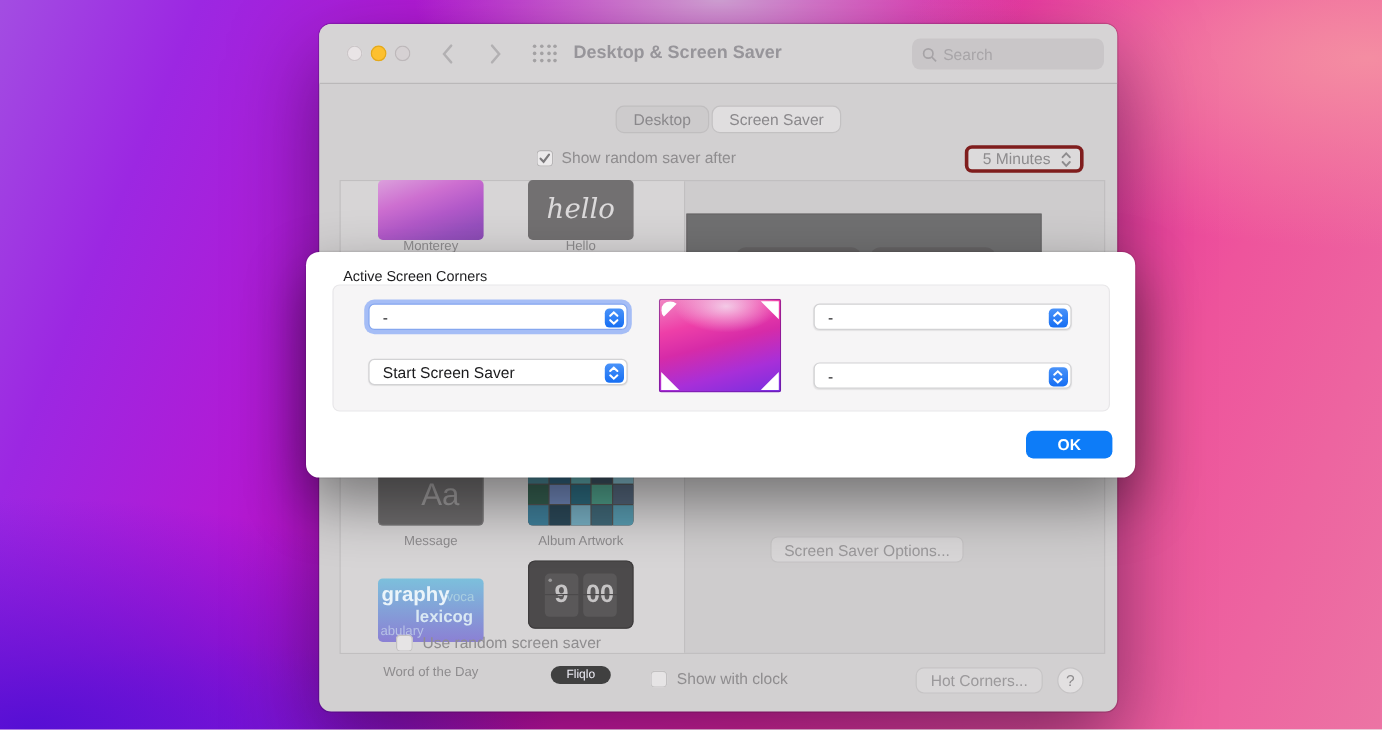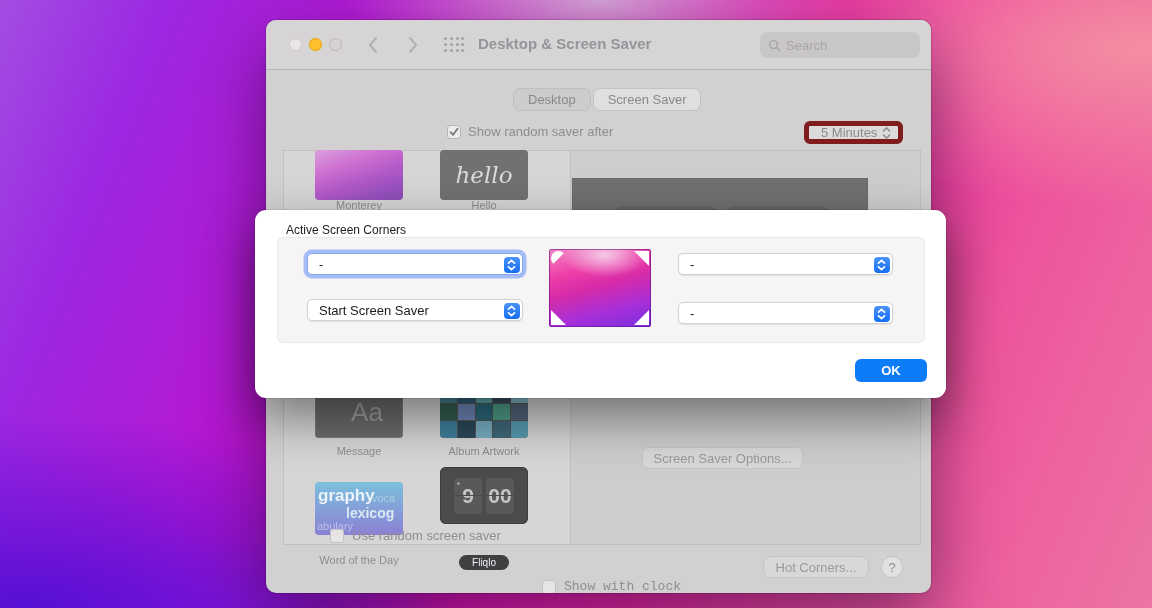--- a/index.html
+++ b/index.html
@@ -56,21 +56,21 @@
     border:1px solid #c0bebf; border-radius:7px; background:#cdcbcc; }
   .tab.selected { background:#e0dedf; border-color:#c3c1c2; }
 
   
   .after-row { position:absolute; left:181px; top:104px; display:flex; align-items:center; }
   .cb { width:14px; height:14px; border-radius:3.5px; background:#eceaeb; box-shadow:inset 0 0 0 1px #b7b5b6;
     display:flex; align-items:center; justify-content:center; }
   .cb svg { width:10px; height:10px; }
   .after-label { font-size:13px; color:#8f8d8f; margin-left:7px; }
   .popup-dim { position:absolute; left:357px; top:-3px; width:99px; height:23px; background:#dcdadb;
-    border:5px solid #7f1d1d; border-radius:6px; display:flex; align-items:center;
+    border:3px solid #7f1d1d; border-radius:6px; display:flex; align-items:center;
     font-size:13px; color:#8d8b8d; padding-left:12px; }
   .popup-dim .chev { margin-left:auto; margin-right:7px; display:flex; }
   .after-row { width:480px; position:absolute; }
 
   
   .panel { position:absolute; left:17px; top:130px; width:638px; height:395px;
     background:#cecccd; border:1px solid #c1bfc0; }
   .panel-list { position:absolute; left:0; top:0; bottom:0; width:287px; background:#d7d5d6;
     border-right:1px solid #c1bfc0; }
 
@@ -112,21 +112,21 @@
 
   .badge-pill { position:absolute; left:193px; top:535px; width:50px; height:15px; border-radius:8px;
     background:#404040; color:#f0eff8; font-size:10px; display:flex; align-items:center; justify-content:center; }
 
   .btn-dim { position:absolute; background:#d9d7d8; border:1px solid #c6c4c5; border-radius:6px;
     font-size:13px; color:#9b999b; display:flex; align-items:center; justify-content:center; }
   .btn-options { left:376px; top:427px; width:161px; height:22px; }
 
   
   .footer-item { position:absolute; display:flex; align-items:center; }
-  .f-random { left:38px; top:508px;padding-left:26px; } .f-clock { left:276px; top:559px;font-family:Liberation Mono, monospace; }
+  .f-random { left:38px; top:508px;padding-left:26px; } .f-clock { left:276px; top:538px; }
   .cb-empty { width:14px; height:14px; border-radius:3.5px; background:#e6e4e5; box-shadow:inset 0 0 0 1px #c2c0c1; }
   .f-label { font-size:13px; color:#8f8d8f; margin-left:8px; }
   .btn-hot { left:497px; top:536px; width:106px; height:22px; border-radius:7px; }
   .btn-help { position:absolute; left:615px; top:536px; width:22px; height:22px; border-radius:50%;
     background:#e2e0e1; border:1px solid #c6c4c5; font-size:13px; color:#8e8c8e;
     display:flex; align-items:center; justify-content:center; }
 
   
   .sheet { position:absolute; left:255px; top:210px; width:691px; height:188px; background:#fff;
     border-radius:11px; box-shadow:0 20px 50px rgba(0,0,0,.45), 0 0 0 1px rgba(0,0,0,.08); z-index:10; }

